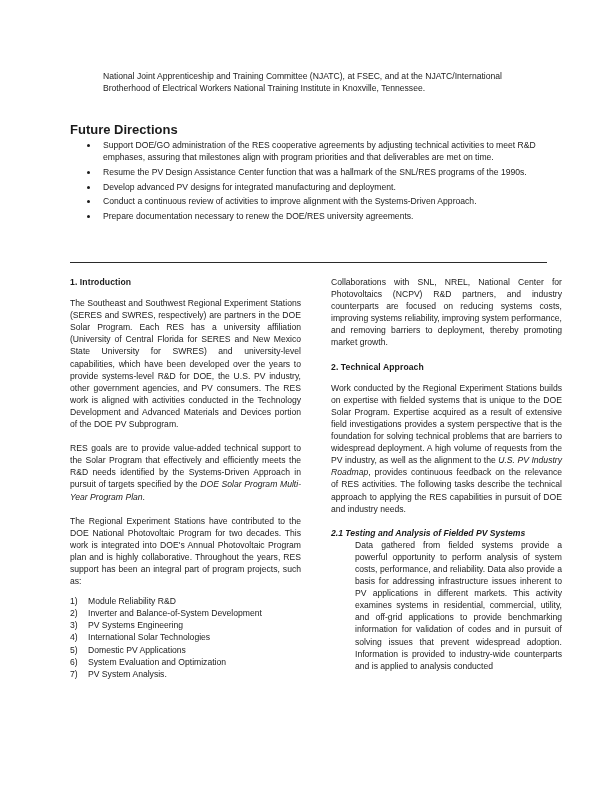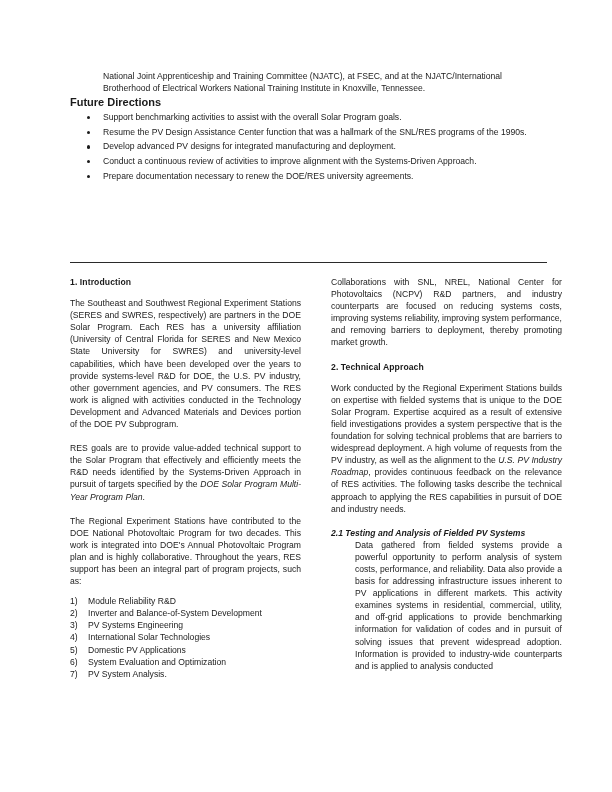--- a/index.html
+++ b/index.html
@@ -33,24 +33,24 @@
   }
 
   .intro-para {
     margin: 0 0 0 33px;
     font-size: 8.6px;
     line-height: 12.1px;
     text-align: left;
   }
 
   .section-head {
-    font-size: 11px;
+    font-size: 13px;
     line-height: 12.1px;
     font-weight: bold;
-    margin: 2px 0 3px 0;
+    margin: 30px 0 3px 0;
   }
 
   ul.bullets {
     list-style: none;
     margin: 0;
     padding: 0;
   }
   ul.bullets > li {
     position: relative;
     margin: 0 0 2.5px 0;
@@ -180,21 +180,21 @@
 
 <div class="page">
 
   <div class="top-block">
 
     <p class="intro-para">National Joint Apprenticeship and Training Committee (NJATC), at FSEC, and at the NJATC/International Brotherhood of Electrical Workers National Training Institute in Knoxville, Tennessee.</p>
 
     <div class="section-head">Future Directions</div>
 
     <ul class="bullets">
-      <li>Support benchmarking activities to assist with the overall Solar Program goals.</li>
+      <li>Support DOE/GO administration of the RES cooperative agreements by adjusting technical activities to meet R&amp;D emphases, assuring that milestones align with program priorities and that deliverables are met on time.</li>
       <li>Resume the PV Design Assistance Center function that was a hallmark of the SNL/RES programs of the 1990s.</li>
       <li>Develop advanced PV designs for integrated manufacturing and deployment.</li>
       <li>Conduct a continuous review of activities to improve alignment with the Systems-Driven Approach.</li>
       <li>Prepare documentation necessary to renew the DOE/RES university agreements.</li>
     </ul>
   </div>
 
   <hr class="divider">
 
   <div class="columns">

